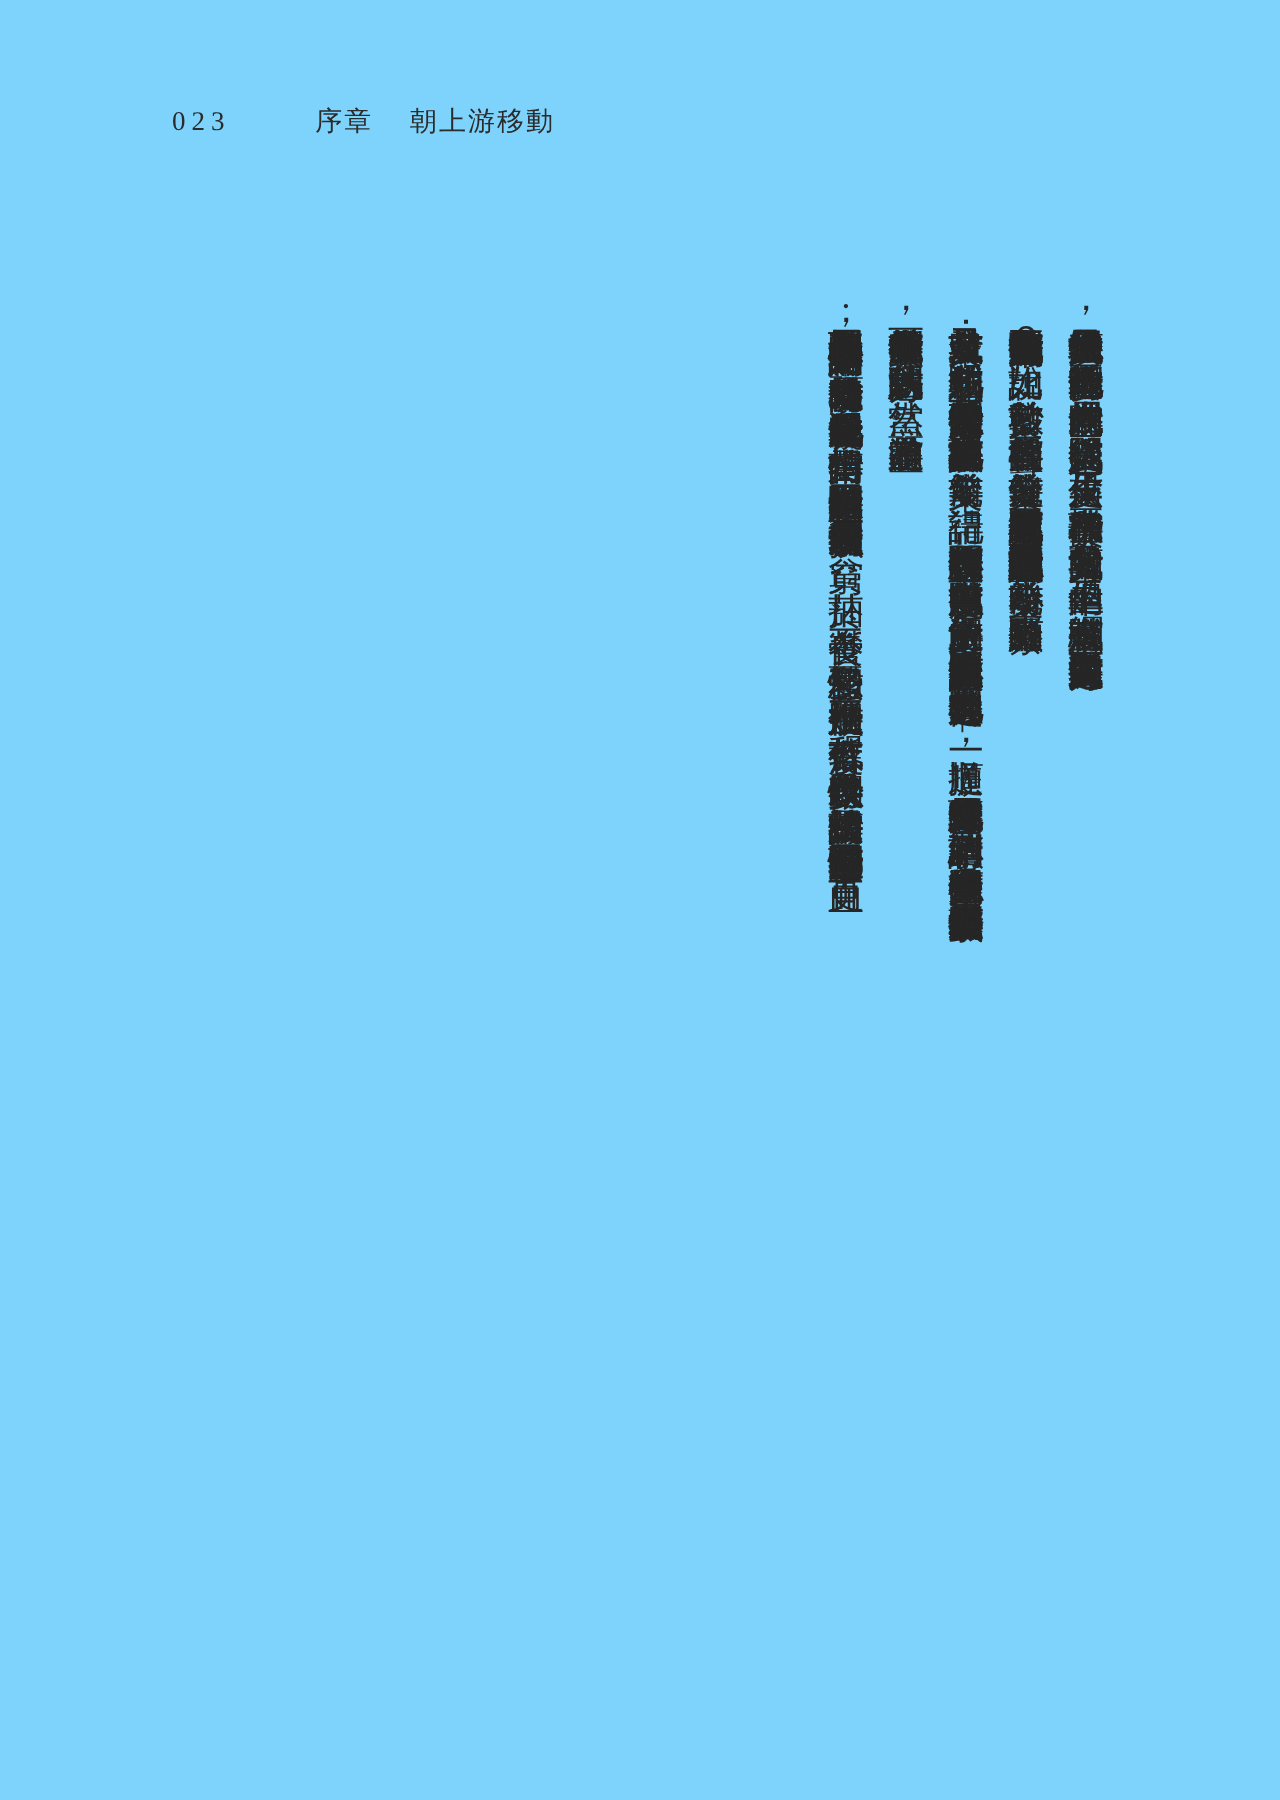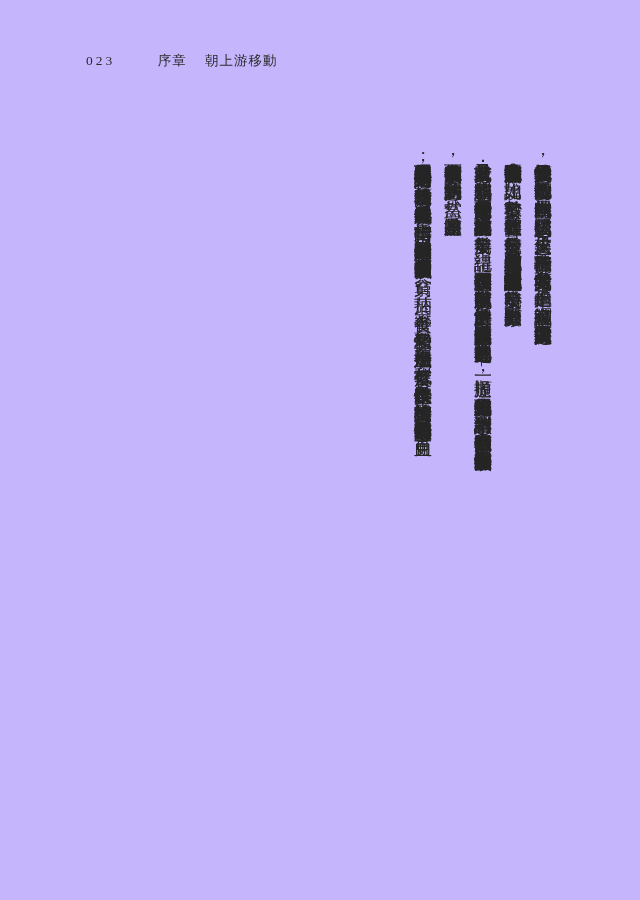--- a/index.html
+++ b/index.html
@@ -4,21 +4,21 @@
 <style>
   html, body {
     margin: 0;
     padding: 0;
     background: #ffffff;
   }
   .page {
     position: relative;
     width: 640px;
     height: 900px;
-    background: #c4b5fd;
+    background: #7dd3fc;
     overflow: hidden;
     font-family: "Liberation Serif", "DejaVu Serif", serif;
     color: #262626;
   }
   
   .running-head {
     position: absolute;
     top: 52px;
     left: 86px;
     font-size: 13.5px;

